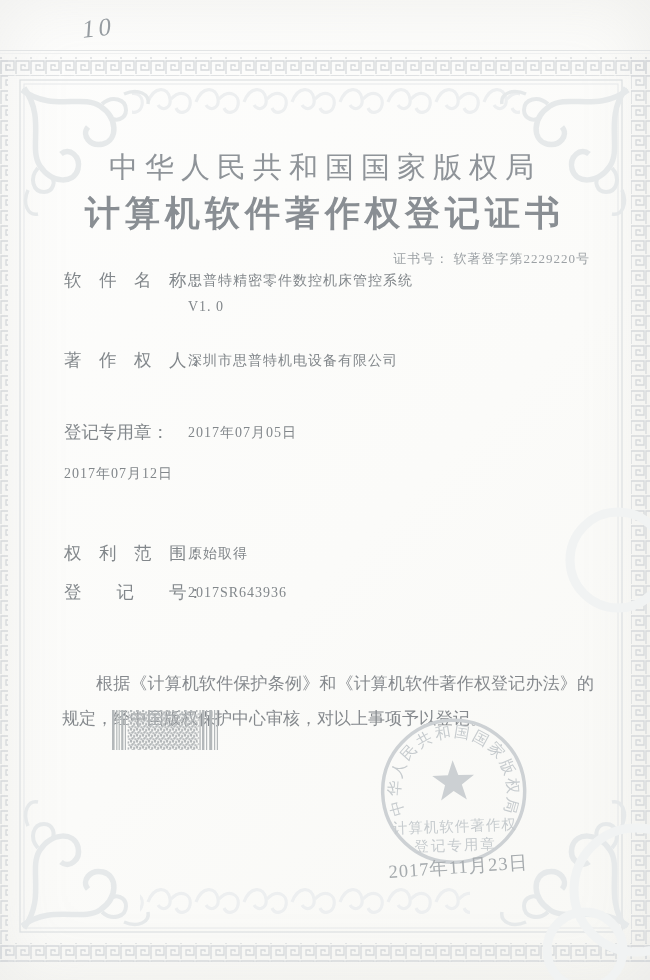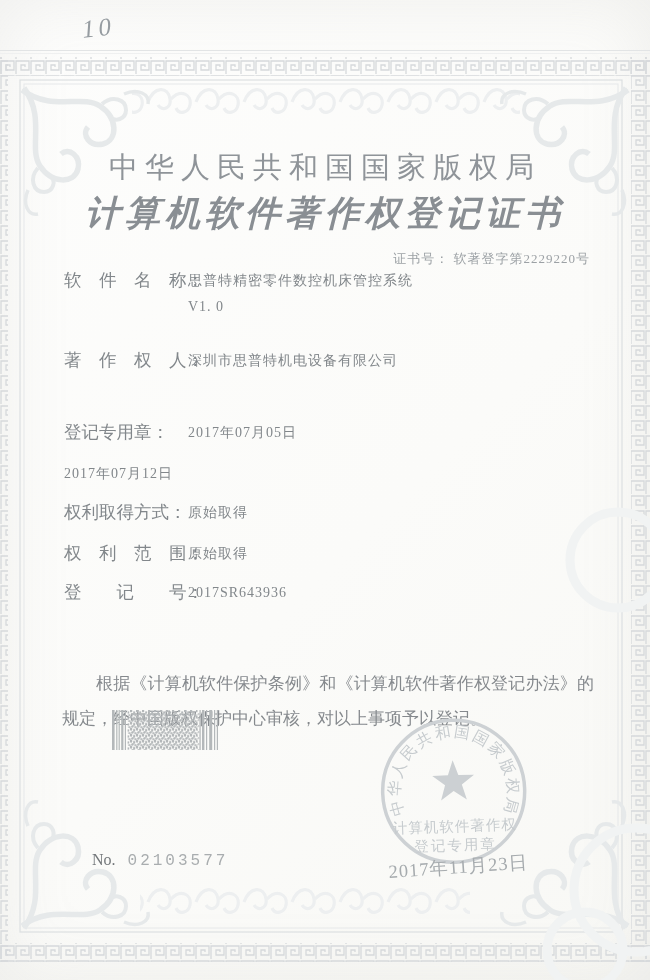--- a/index.html
+++ b/index.html
@@ -16,21 +16,21 @@
     color:#969ca1;transform:rotate(-6deg);letter-spacing:4px;
   }
   .frame-svg,.stamp-svg,.barcode-svg{display:block;}
   .frame-wrap{position:absolute;inset:0;pointer-events:none;}
   .authority-title{
     position:absolute;left:0;right:0;top:148px;text-align:center;
     font-size:29px;letter-spacing:7px;color:#8f9499;font-weight:500;white-space:nowrap;
   }
   .cert-title{
     position:absolute;left:0;right:0;top:190px;text-align:center;
-    font-size:35px;letter-spacing:5px;color:#898e93;font-weight:bold;white-space:nowrap;font-style:italic;
+    font-size:35px;letter-spacing:5px;color:#898e93;font-weight:bold;white-space:nowrap;
   }
   .cert-no{
     position:absolute;right:60px;top:250px;font-size:13px;color:#9ca1a5;letter-spacing:1px;
   }
   .field-row{position:absolute;left:64px;width:535px;display:flex;align-items:flex-start;}
   .field-label{flex:none;width:124px;font-size:17.5px;color:#82878b;white-space:nowrap;}
   .field-value{font-size:14px;color:#82878b;letter-spacing:1px;line-height:26px;}
   .r1{top:268px}.r2{top:348px}.r3{top:420px}.r4{top:461px}.r5{top:500px}.r6{top:541px}.r7{top:580px}
   .statement{
     position:absolute;left:62px;top:626px;width:532px;
@@ -115,24 +115,20 @@
     <span class="field-label">著　作　权　人：</span>
     <span class="field-value">深圳市思普特机电设备有限公司</span>
   </div>
   <div class="field-row r3">
     <span class="field-label">登记专用章：</span>
     <span class="field-value">2017年07月05日</span>
   </div>
   <div class="field-row r4">
     <span class="field-value">2017年07月12日</span>
   </div>
-  <div class="field-row r5">
-    <span class="field-label">权利取得方式：</span>
-    <span class="field-value">原始取得</span>
-  </div>
   <div class="field-row r6">
     <span class="field-label">权　利　范　围：</span>
     <span class="field-value">原始取得</span>
   </div>
   <div class="field-row r7">
     <span class="field-label">登　　记　　号：</span>
     <span class="field-value">2017SR643936</span>
   </div>
 
   <div class="statement">根据《计算机软件保护条例》和《计算机软件著作权登记办法》的规定，经中国版权保护中心审核，对以上事项予以登记。</div>
@@ -160,24 +156,20 @@
         <rect x="87.5" y="0" width="1.2" height="40"></rect>
         <rect x="90" y="0" width="2.4" height="40"></rect>
         <rect x="94" y="0" width="1.2" height="40"></rect>
         <rect x="97.2" y="0" width="3" height="40"></rect>
         <rect x="102" y="0" width="1.2" height="40"></rect>
         <rect x="104.8" y="0" width="1.2" height="40"></rect>
       </g>
     </svg>
   </div>
 
-  <div class="serial">
-    <span>No.</span>
-    <span class="digits">02103577</span>
-  </div>
 
   <div class="stamp">
     <svg class="stamp-svg" width="190" height="205" viewBox="0 0 190 205">
       <defs>
         <path id="ringArc" d="M 41.1 115.8 A 54 54 0 1 1 138.9 115.8" fill="none"></path>
       </defs>
       <circle cx="90" cy="93" r="71" fill="none" stroke="#cdd1d4" stroke-width="3.5"></circle>
       <polygon fill="#ccd0d3" points="90,62 95.2,76.9 110.9,77.2 98.4,86.7 102.9,101.8 90,92.8 77.1,101.8 81.6,86.7 69.1,77.2 84.8,76.9"></polygon>
       <text font-size="15.5" letter-spacing="2.5" fill="#c6cbce" font-family="Liberation Serif, DejaVu Serif, serif">
         <textPath href="#ringArc" startOffset="2">中华人民共和国国家版权局</textPath>

